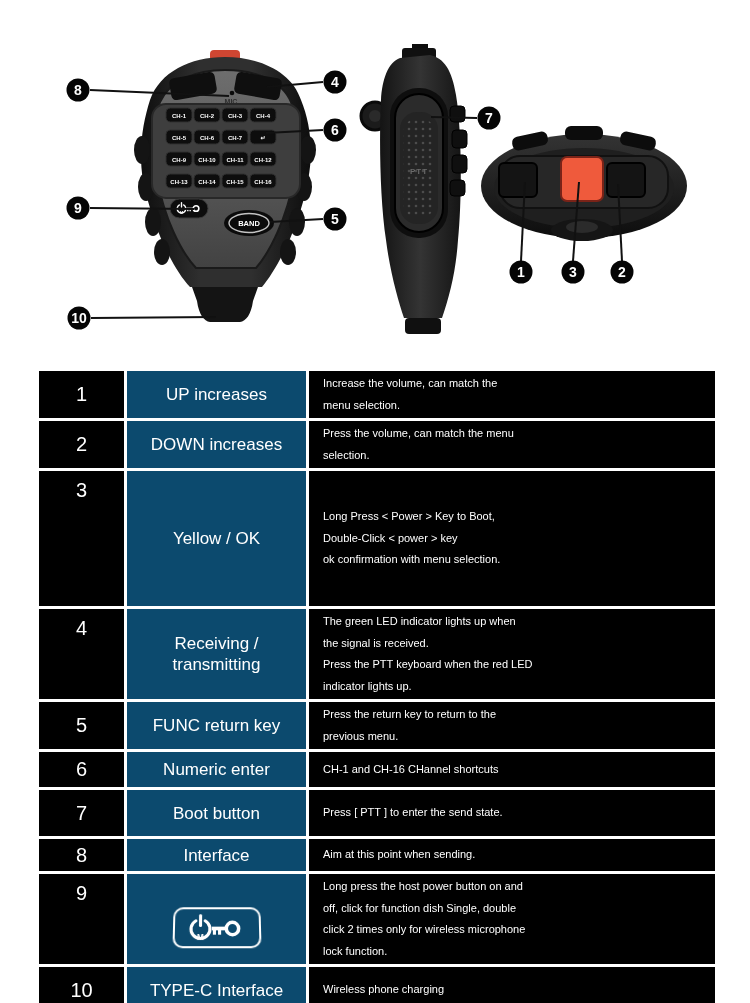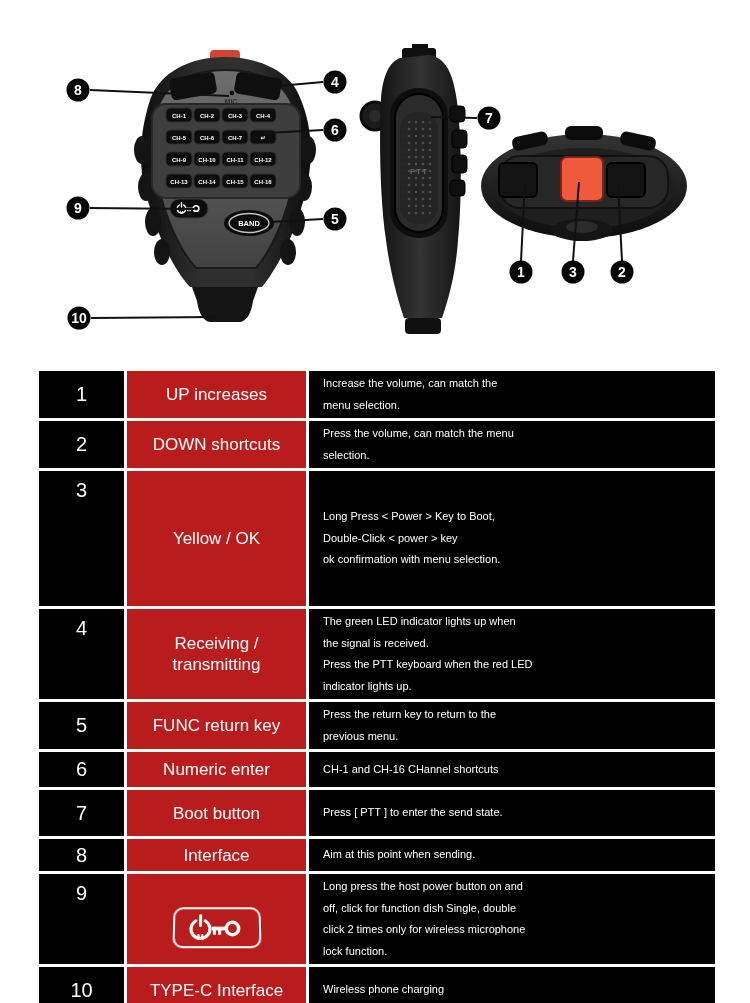--- a/index.html
+++ b/index.html
@@ -7,21 +7,21 @@
          font-family:"Liberation Sans",sans-serif;}
   .diagram{position:absolute;left:0;top:0;}
   .diagram text{font-family:"Liberation Sans",sans-serif;}
   .callout-num{fill:#ffffff;font-size:14px;font-weight:bold;}
   .key-label{fill:#ffffff;font-size:6px;font-weight:bold;}
   
   table.spec{position:absolute;left:36px;top:368px;width:679px;border-collapse:collapse;
              table-layout:fixed;background:#000000;}
   table.spec td{border:3px solid #ffffff;color:#ffffff;overflow:hidden;}
   td.num{text-align:center;font-size:20px;vertical-align:middle;}
-  td.lbl{background:#b91c1c;text-align:center;font-size:17px;line-height:21px;
+  td.lbl{background:#0c4a6e;text-align:center;font-size:17px;line-height:21px;
          white-space:pre-line;vertical-align:middle;padding:0 4px;}
   td.dsc{font-size:11px;line-height:21.5px;padding:2px 8px 2px 14px;white-space:pre-line;
          vertical-align:middle;}
   tr.vtop td.num{vertical-align:top;padding-top:8px;}
   .pk-badge{display:inline-block;border:2.5px solid #ffffff;border-radius:10px;
             padding:3px 9px 1px 9px;transform:perspective(140px) rotateX(5deg);}
   .pk-badge svg{display:block;}
 </style>
 </head>
 <body>
@@ -226,21 +226,21 @@
       </colgroup>
     <tbody>
       <tr style="height:40px">
         <td class="num">1</td>
         <td class="lbl">UP increases</td>
         <td class="dsc">Increase the volume, can match the
 menu selection.</td>
       </tr>
       <tr style="height:35px">
         <td class="num">2</td>
-        <td class="lbl">DOWN shortcuts</td>
+        <td class="lbl">DOWN increases</td>
         <td class="dsc">Press the volume, can match the menu
 selection.</td>
       </tr>
       <tr style="height:138px" class="vtop">
         <td class="num">3</td>
         <td class="lbl">Yellow / OK</td>
         <td class="dsc">Long Press &lt; Power &gt; Key to Boot,
 Double-Click &lt; power &gt; key
 ok confirmation with menu selection.</td>
       </tr>

